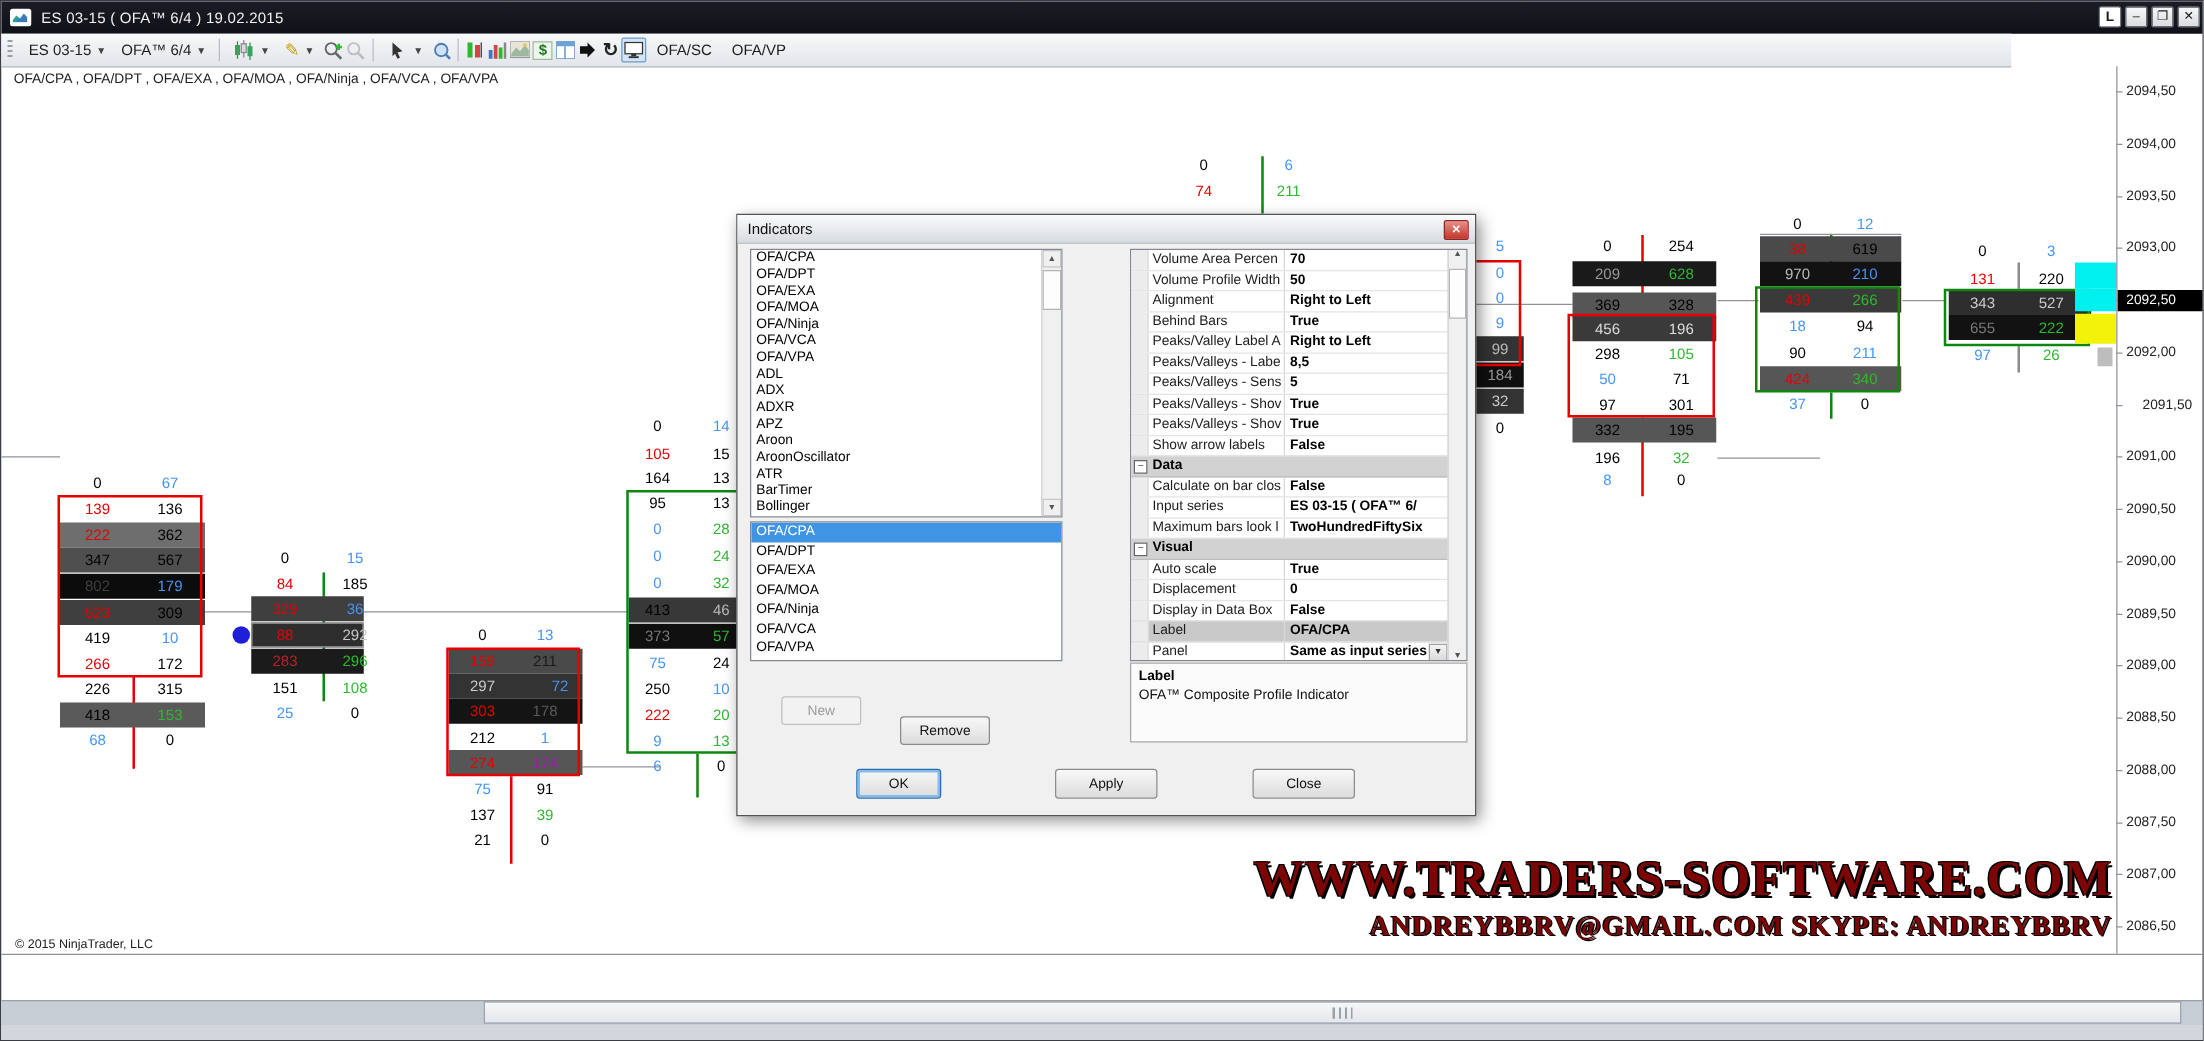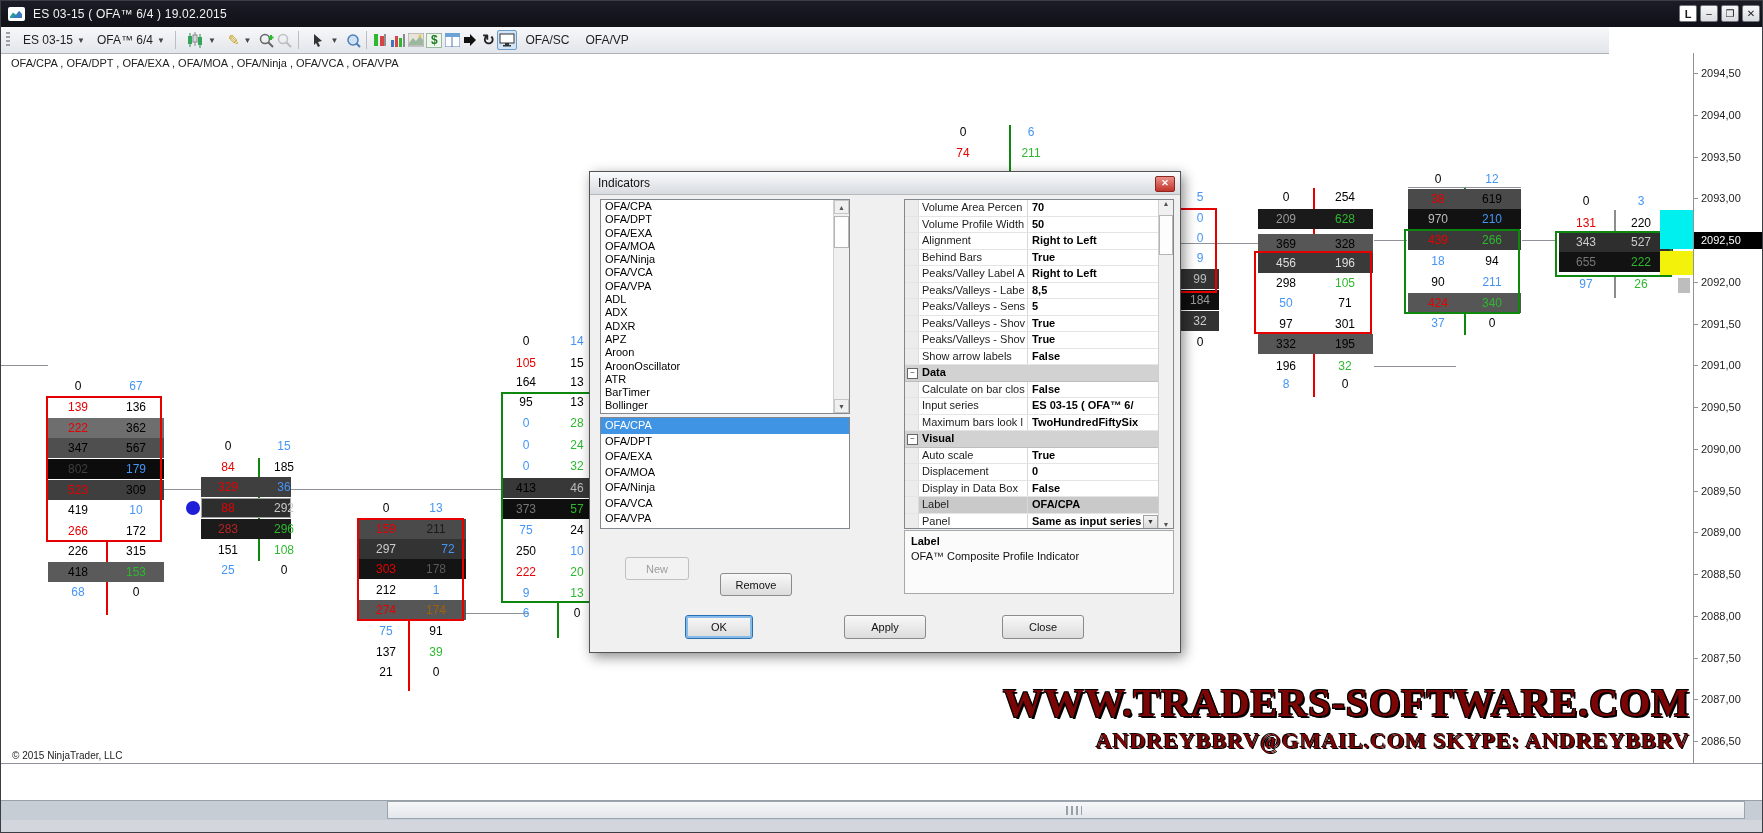--- a/index.html
+++ b/index.html
@@ -291,21 +291,21 @@
       <div class="cnum" style="left: 435px; top: 455px; color: rgb(68, 149, 245);">13</div>
       <div class="cnum" style="left: 385px; top: 476px; color: rgb(230, 0, 0);">159</div>
       <div class="cnum" style="left: 435px; top: 476px; color: rgb(26, 26, 26);">211</div>
       <div class="cnum" style="left: 385px; top: 496px; color: rgb(204, 204, 204);">297</div>
       <div class="cnum" style="left: 435px; top: 496px; color: rgb(68, 149, 245); margin-left: 12px;">72</div>
       <div class="cnum" style="left: 385px; top: 516px; color: rgb(230, 0, 0);">303</div>
       <div class="cnum" style="left: 435px; top: 516px; color: rgb(90, 90, 90);">178</div>
       <div class="cnum" style="left: 385px; top: 537px; color: rgb(0, 0, 0);">212</div>
       <div class="cnum" style="left: 435px; top: 537px; color: rgb(68, 149, 245);">1</div>
       <div class="cnum" style="left: 385px; top: 557px; color: rgb(230, 0, 0);">274</div>
-      <div class="cnum" style="left: 435px; top: 557px; color: #a16207;">174</div>
+      <div class="cnum" style="left: 435px; top: 557px; color: #a21caf;">174</div>
       <div class="cnum" style="left: 385px; top: 578px; color: rgb(68, 149, 245);">75</div>
       <div class="cnum" style="left: 435px; top: 578px; color: rgb(0, 0, 0);">91</div>
       <div class="cnum" style="left: 385px; top: 599px; color: rgb(0, 0, 0);">137</div>
       <div class="cnum" style="left: 435px; top: 599px; color: rgb(46, 184, 46);">39</div>
       <div class="cnum" style="left: 385px; top: 619px; color: rgb(0, 0, 0);">21</div>
       <div class="cnum" style="left: 435px; top: 619px; color: rgb(0, 0, 0);">0</div>
       <div class="rowbg" style="left: 502px; top: 425px; width: 100px; height: 20px; background: rgb(56, 56, 56);"></div>
       <div class="rowbg" style="left: 502px; top: 446px; width: 100px; height: 20px; background: rgb(15, 15, 15);"></div>
       <div class="cbox" style="left: 500px; top: 339px; width: 100px; height: 211px; border-color: rgb(13, 135, 13);"></div>
       <div class="cnum" style="left: 525px; top: 288px; color: rgb(0, 0, 0);">0</div>
@@ -418,21 +418,21 @@
       <div class="price-label" style="top: 61.75px;">2094,00</div>
       <div class="price-tick" style="top: 103.5px;"></div>
       <div class="price-label" style="top: 103.5px;">2093,50</div>
       <div class="price-tick" style="top: 145.25px;"></div>
       <div class="price-label" style="top: 145.25px;">2093,00</div>
       <div class="price-tick" style="top: 187px;"></div>
       <div class="price-label" style="top: 187px;">2092,50</div>
       <div class="price-tick" style="top: 228.75px;"></div>
       <div class="price-label" style="top: 228.75px;">2092,00</div>
       <div class="price-tick" style="top: 270.5px;"></div>
-      <div class="price-label" style="top: 270.5px;">2091,50</div>
+      <div class="price-label" style="top: 270.5px; margin-left: 13px;">2091,50</div>
       <div class="price-tick" style="top: 312.25px;"></div>
       <div class="price-label" style="top: 312.25px;">2091,00</div>
       <div class="price-tick" style="top: 354px;"></div>
       <div class="price-label" style="top: 354px;">2090,50</div>
       <div class="price-tick" style="top: 395.75px;"></div>
       <div class="price-label" style="top: 395.75px;">2090,00</div>
       <div class="price-tick" style="top: 437.5px;"></div>
       <div class="price-label" style="top: 437.5px;">2089,50</div>
       <div class="price-tick" style="top: 479.25px;"></div>
       <div class="price-label" style="top: 479.25px;">2089,00</div>

